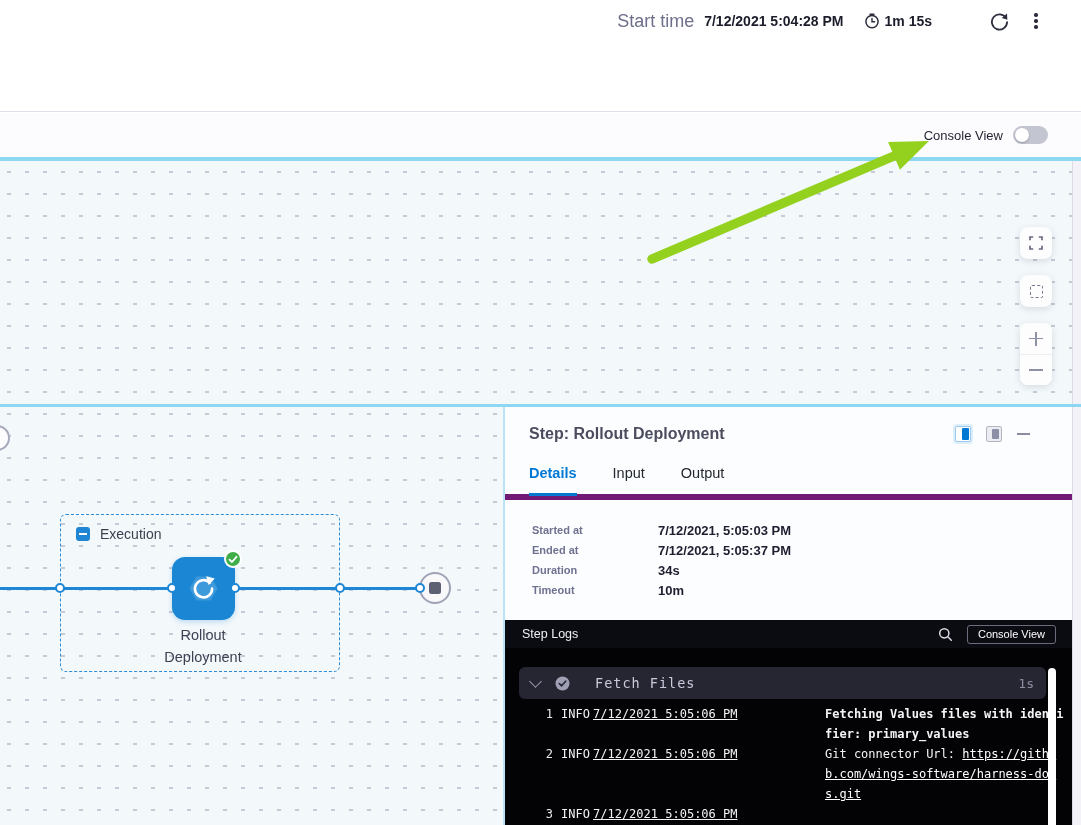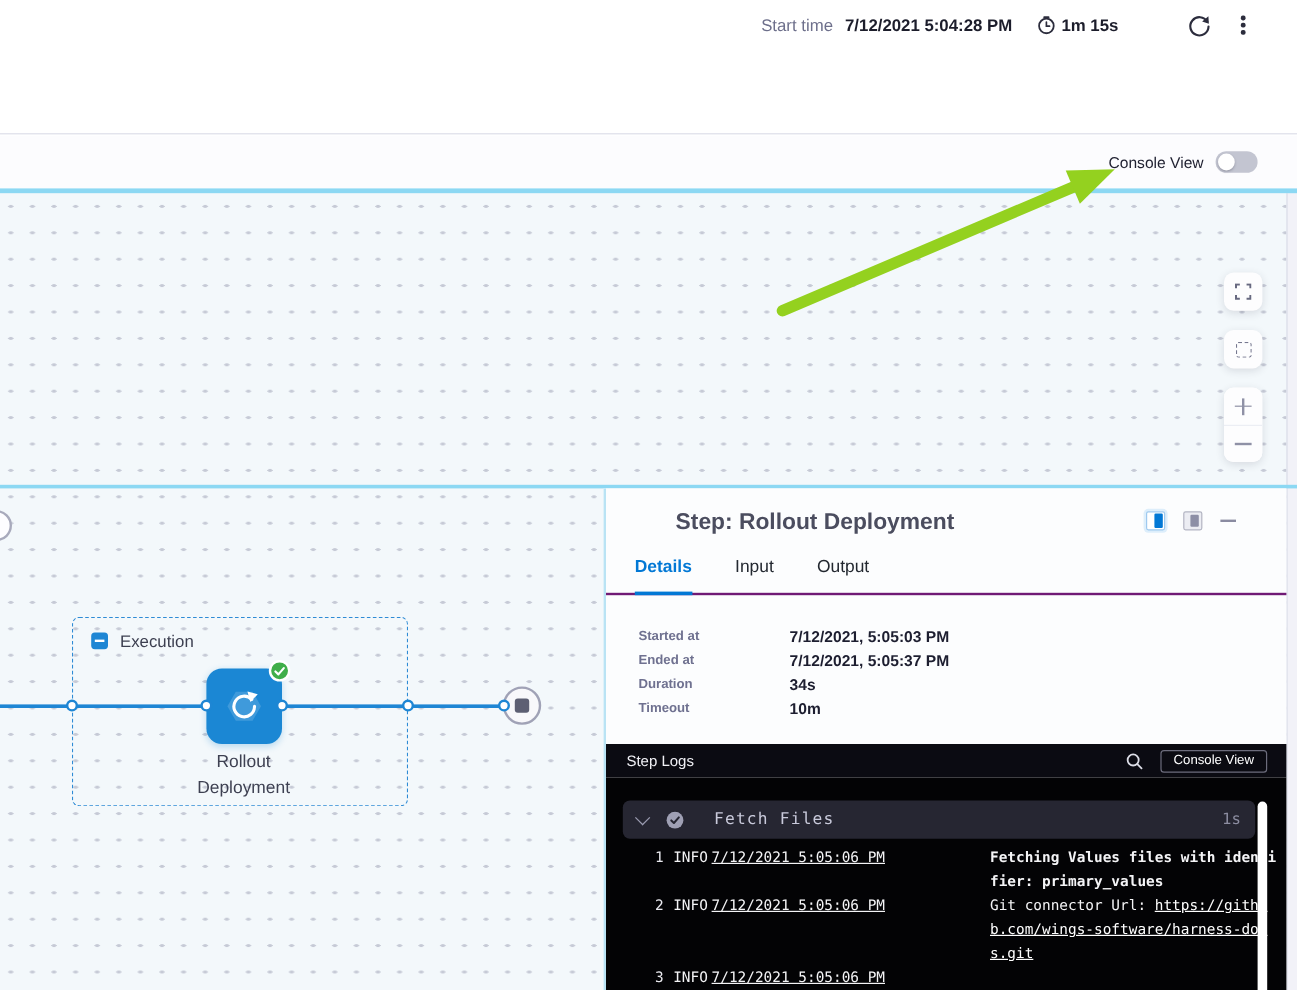--- a/index.html
+++ b/index.html
@@ -2,21 +2,21 @@
 <html><head>
 <meta charset="utf-8">
 <style>
   * { margin:0; padding:0; box-sizing:border-box; }
   html,body { width:1081px; height:825px; background:#fff; font-family:"Liberation Sans", sans-serif; }
   #app { position:relative; width:1081px; height:825px; overflow:hidden; background:#fff; }
 
   
   .top-header { position:absolute; left:0; top:0; width:1081px; height:112px; background:#fff; border-bottom:1px solid #dcdee9; }
   .header-right { position:absolute; top:0; right:38px; height:42px; display:flex; align-items:center; }
-  .start-time-label { color:#6d6f8b; font-size:14px; margin-right:10px; }
+  .start-time-label { color:#6d6f8b; font-size:18px; margin-right:10px; }
   .start-time-value { color:#1c1d2b; font-size:14px; font-weight:600; margin-right:20px; }
   .elapsed-group { display:flex; align-items:center; gap:5px; }
   .elapsed-text { color:#1c1d2b; font-size:14px; font-weight:600; }
   .icon-btn { background:none; border:none; cursor:pointer; display:flex; align-items:center; justify-content:center; padding:0; }
   .refresh-btn { margin-left:58px; }
   .kebab-btn { margin-left:20px; width:14px; height:18px; flex-direction:column; gap:2.5px; }
   .kebab-btn i { width:3.4px; height:3.4px; border-radius:50%; background:#2c2d3d; display:block; }
 
   
   .toolbar-row { position:absolute; left:0; top:113px; width:1081px; height:44px; background:#fcfcfe; }
@@ -63,30 +63,30 @@
   .step-node { position:absolute; left:172px; top:557px; width:63px; height:63px; background:#1b87d4; border-radius:13px; z-index:2; box-shadow:0 2px 5px rgba(27,135,212,.25); cursor:pointer; }
   .status-badge { position:absolute; left:52px; top:-7px; width:18px; height:18px; border-radius:50%; background:#3fae49; border:2px solid #fff; display:flex; align-items:center; justify-content:center; }
   .node-label { position:absolute; left:123px; top:624px; width:160px; text-align:center; font-size:14.5px; color:#3e4152; line-height:22px; z-index:2; }
   .end-node { position:absolute; left:419px; top:572px; width:32px; height:32px; border-radius:50%; background:#f8f8fb; border:2px solid #a0a2b6; display:flex; align-items:center; justify-content:center; z-index:2; cursor:pointer; }
   .end-node i { width:12px; height:12px; background:#5d5f73; border-radius:2.5px; display:block; }
   .partial-node { position:absolute; left:-16px; top:425px; width:26px; height:26px; border-radius:50%; background:#fdfdff; border:2px solid #a8aabc; z-index:2; }
 
   
   .step-panel { position:absolute; left:503px; top:407px; width:569px; height:418px; background:#fcfdfe; border-left:2px solid #b9e3f4; z-index:7; }
   .panel-header { position:relative; height:46px; }
-  .panel-title { position:absolute; left:24px; top:18px; font-size:19px; font-weight:600; color:#4b4d5f;margin-left:34px; }
+  .panel-title { position:absolute; left:24px; top:18px; font-size:16px; font-weight:600; color:#4b4d5f; }
   .panel-header-icons { position:absolute; right:42px; top:19px; display:flex; align-items:center; gap:15px; }
   .layout-icon { width:16px; height:16px; border-radius:2px; position:relative; cursor:pointer; }
   .layout-icon.active { border:1px solid #9ec9ef; background:#fff; box-shadow:0 0 0 2px #ddeefb; }
   .layout-icon.active::after { content:""; position:absolute; right:1px; top:1px; bottom:1px; width:7px; background:#0278d5; border-radius:1px; }
   .layout-icon.inactive { border:1px solid #b3b5c3; background:#ecedf3; }
   .layout-icon.inactive::after { content:""; position:absolute; right:2px; top:2px; bottom:2px; width:7px; background:#8d8fa6; border-radius:1px; }
   .minimize-icon { width:13px; height:2.5px; background:#8a8ba1; cursor:pointer; }
 
-  .tabs-row { position:absolute; left:0; top:58px; width:100%; border-bottom:2px solid #701a75; display:flex; gap:36px; padding:0 0 0 24px; }
+  .tabs-row { position:absolute; left:0; top:58px; width:100%; border-bottom:6px solid #701a75; display:flex; gap:36px; padding:0 0 0 24px; }
   .tab { font-size:14.5px; color:#232830; padding-bottom:12px; cursor:pointer; }
   .tab.active { color:#0278d5; font-weight:600; border-bottom:3px solid #0278d5; margin-bottom:-2px; }
 
   .details-rows { position:absolute; left:27px; top:113px; }
   .detail-row { display:flex; height:20px; align-items:center; }
   .detail-label { width:111px; font-size:11px; font-weight:600; color:#6f7190; }
   .detail-value { font-size:13px; font-weight:700; color:#1d1e30;margin-left:15px; }
 
   
   .logs { position:absolute; left:0; top:213px; width:100%; bottom:0; }

